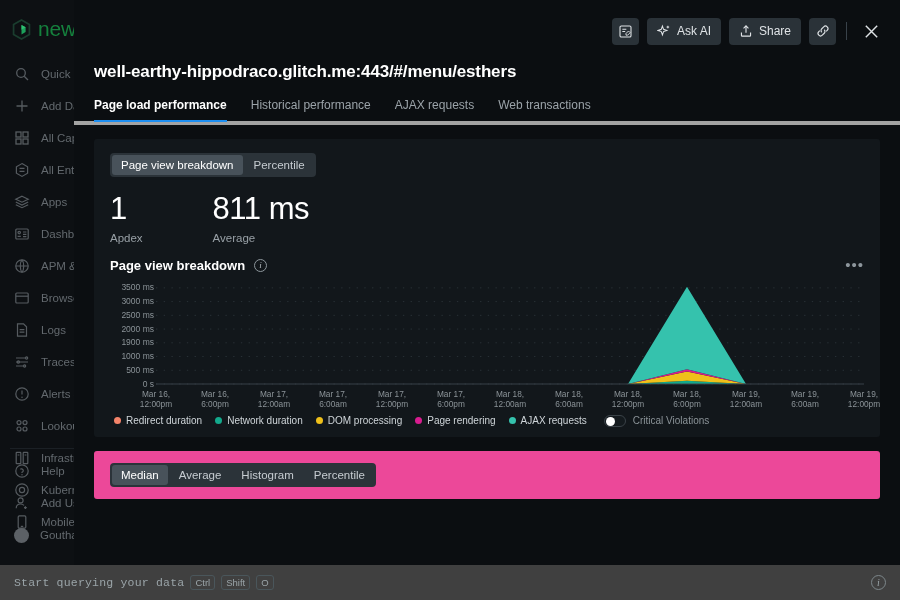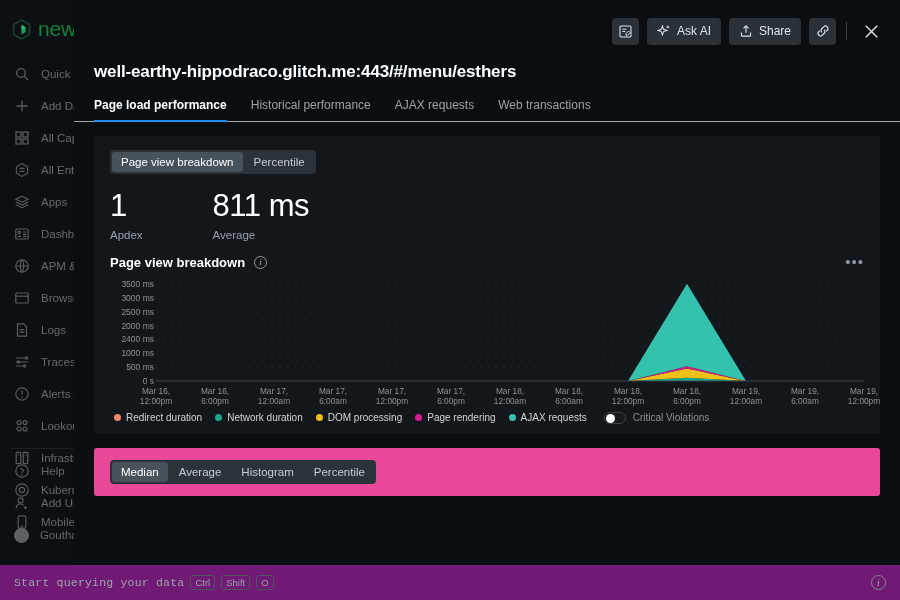--- a/index.html
+++ b/index.html
@@ -29,21 +29,21 @@
     color:#63696e; font-size:11.5px; white-space:nowrap;
   }
   .side-item .si-ico { width:16px; height:16px; flex:none; display:block; opacity:.85; }
   .side-sep { height:1px; background:#1b2025; margin:7px 10px 6px 10px; }
   .side-bottom { position:absolute; bottom:14px; left:0; right:0; }
   .avatar-dot { width:15px; height:15px; border-radius:50%; background:#5c6166; flex:none; }
 
   
   #querybar {
     position:absolute; left:0; bottom:0; width:900px; height:35px;
-    background:#701a75; display:flex; align-items:center;
+    background:#404040; display:flex; align-items:center;
     padding:0 14px; z-index:40;
   }
   #querybar .qtext {
     font-family:"Liberation Mono", monospace;
     font-size:11.5px; color:#9aa4a8; letter-spacing:.2px;
   }
   .kbd {
     display:inline-flex; align-items:center; justify-content:center;
     min-width:17px; height:15px; padding:0 4px; margin-left:6px;
     border:1px solid #4a565b; border-radius:3px;
@@ -74,21 +74,21 @@
   .hbtn.icon-only { padding:0; width:27px; justify-content:center; }
   .hdiv { width:1px; height:18px; background:#39424a; margin:0 11px 0 10px; }
   .xbtn { width:26px; height:26px; display:flex; align-items:center; justify-content:center; cursor:pointer; }
 
   #modal-title {
     font-size:17px; font-weight:700; color:#fff;
     padding:0 0 0 20px; margin-bottom:16px; letter-spacing:-0.15px;
   }
 
   
-  #tabs { display:flex; gap:0; padding-left:20px; border-bottom:1px solid #a3a3a3; }
+  #tabs { display:flex; gap:0; padding-left:20px; border-bottom:4px solid #a3a3a3; }
   .tab {
     font-size:12px; color:#9ba3a9; padding:0 12px 9px 12px; cursor:pointer;
     position:relative; white-space:nowrap;
   }
   .tab:first-child { padding-left:0; }
   .tab.active { color:#ffffff; font-weight:700; }
   .tab.active::after {
     content:""; position:absolute; left:0; right:12px; bottom:-1px; height:2.5px; background:#1d8ef0;
   }
   .tab:first-child.active::after { left:0; right:12px; }
@@ -404,21 +404,21 @@
         <span class="title">Page view breakdown</span>
         <span class="icirc">i</span>
         <span class="dots">•••</span>
       </div>
 
       <div class="chart-wrap">
         <div class="ylabels">
             <div class="ylab" style="top: 103px;">0 s</div>
             <div class="ylab" style="top: 89.2667px;">500 ms</div>
             <div class="ylab" style="top: 75.5333px;">1000 ms</div>
-            <div class="ylab" style="top: 61.8px;">2400 ms</div>
+            <div class="ylab" style="top: 61.8px;">1900 ms</div>
             <div class="ylab" style="top: 48.0667px;">2000 ms</div>
             <div class="ylab" style="top: 34.3333px;">2500 ms</div>
             <div class="ylab" style="top: 20.6px;">3000 ms</div>
             <div class="ylab" style="top: 6.86667px;">3500 ms</div>
           </div>
         <div class="plot">
           <svg viewBox="0 0 780 104" preserveAspectRatio="none">
             <g id="gridg">
                 <line x1="0" x2="780" y1="103" y2="103" stroke="#2a3238" stroke-width="1" stroke-dasharray="1.5 7"></line>
                 <line x1="0" x2="780" y1="89.26666666666667" y2="89.26666666666667" stroke="#2a3238" stroke-width="1" stroke-dasharray="1.5 7"></line>

